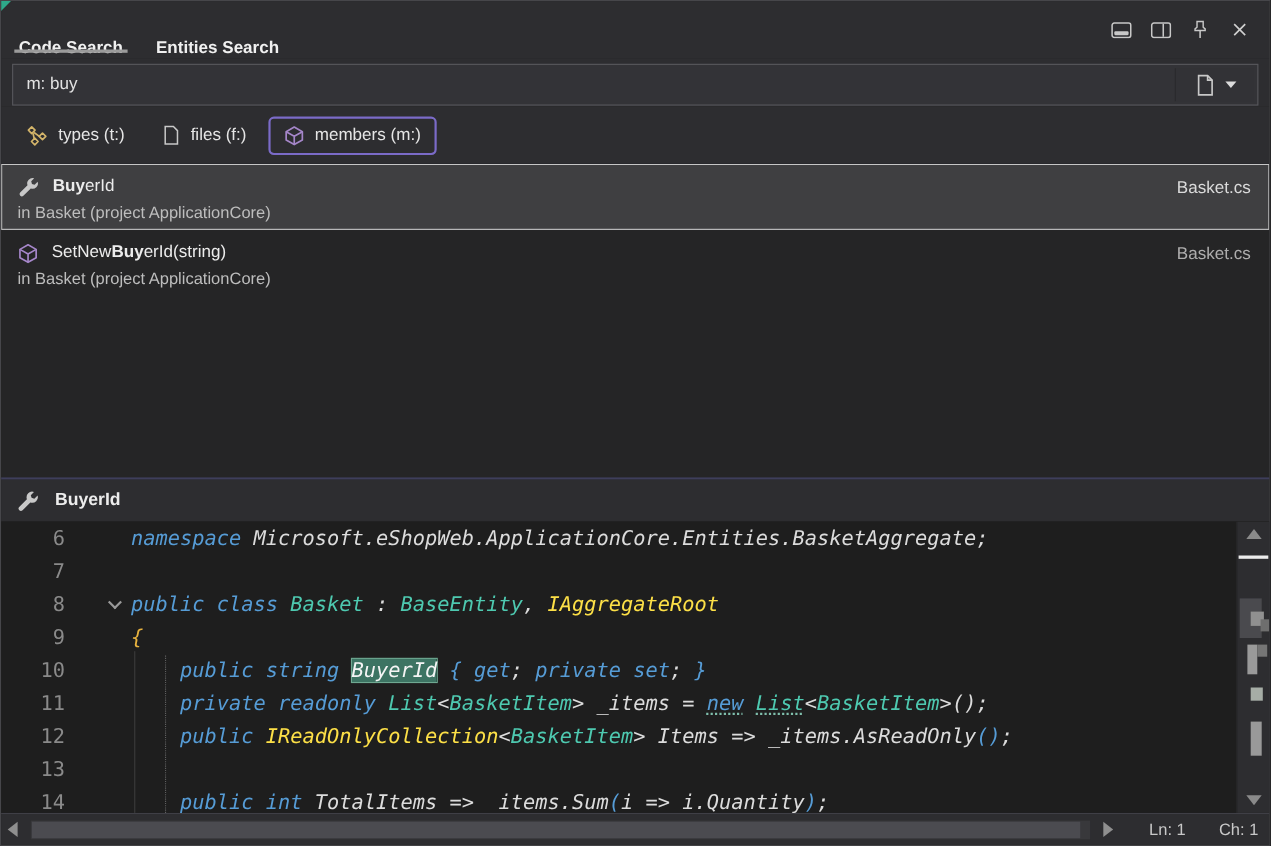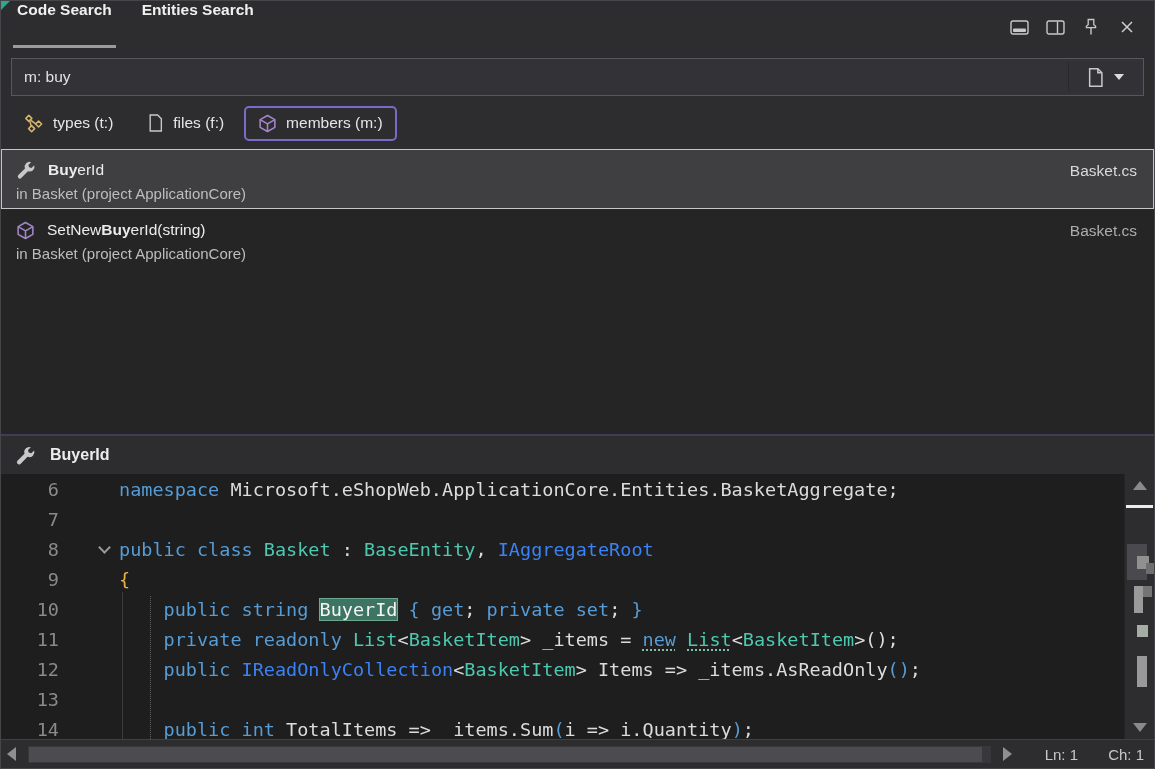--- a/index.html
+++ b/index.html
@@ -12,21 +12,21 @@
     display:flex; flex-direction:column; overflow:hidden;
     color:#e8e8e8;
   }
   .corner-artifact {
     position:absolute; left:0; top:0; width:0; height:0;
     border-top:9px solid #2ea88a; border-right:9px solid transparent; z-index:5;
   }
 
   
   .tabbar { height:52px; background:#2d2d30; display:flex; align-items:center; padding:0 12px; flex:none; }
-  .tab { position:relative; font-size:15.5px; font-weight:bold; color:#f0f0f0; padding:0 4px; margin-right:22px; height:100%; display:flex; align-items:flex-start; cursor:default; }
+  .tab { position:relative; font-size:15.5px; font-weight:bold; color:#f0f0f0; padding:0 4px; margin-right:22px; height:100%; display:flex; align-items:flex-end; cursor:default; }
   .tab.active::after { content:""; position:absolute; left:0; right:0; bottom:5px; height:3px; background:#9b9b9b; }
   .wctrls { margin-left:auto; display:flex; align-items:center; gap:14px; padding-right:4px; }
   .wc { width:22px; height:22px; display:flex; align-items:center; justify-content:center; }
 
   
   .searchrow { height:44px; background:#2d2d30; padding:5px 10px 1px 10px; flex:none; }
   .searchbox { position:relative; height:38px; background:#333337; border:1px solid #58585c; display:flex; align-items:center;gap:24px; }
   .searchbox input { flex:1; background:transparent; border:none; outline:none; color:#e2e2e2; font-size:15.5px; padding:0 12px; font-family:"Liberation Sans", sans-serif; }
   .scopebtn { width:72px; height:30px; margin-right:3px; display:flex; align-items:center; justify-content:center; gap:9px; background:#323236; border-left:1px solid #2a2a2d; }
   .caret-down { width:0; height:0; border-left:5px solid transparent; border-right:5px solid transparent; border-top:6px solid #dcdcdc; }
@@ -49,24 +49,24 @@
 
   
   .preview-sep { height:2px; background:#3e3e5b; flex:none; }
   .preview-header { height:38px; background:#2d2d30; display:flex; align-items:center; gap:14px; padding:0 14px; flex:none; }
   .preview-title { font-size:16px; font-weight:bold; color:#ececec; }
 
   
   .editor { position:relative; height:265px; background:#1e1e1e; flex:none; font-family:"DejaVu Sans Mono", monospace; font-size:18.5px; overflow:hidden; }
   .cline { position:absolute; left:0; right:32px; height:30px; display:flex; align-items:center; white-space:pre; }
   .lnum { width:58px; text-align:right; color:#8a8a8a; flex:none; }
-  .ctext { margin-left:60px; }
+  .ctext { margin-left:60px;font-style:italic; }
   .tk-kw { color:#569cd6; }
   .tk-ty { color:#4ec9b0; }
-  .tk-if { color:#3b82f6; }
+  .tk-if { color:#fde047; }
   .tk-pl { color:#dcdcdc; }
   .tk-br { color:#e8b33f; }
   .tk-pb { color:#569cd6; }
   .tk-hl { background:#3d7463; color:#f5f5f5; box-shadow:0 0 0 1px #6fa891; }
   .tk-u  { text-decoration:underline dotted 2px #7fbfac; text-underline-offset:4px; }
   .chev { position:absolute; left:99px; top:9px; width:9px; height:9px; border-right:2px solid #9a9a9a; border-bottom:2px solid #9a9a9a; transform:rotate(45deg); }
   .guide-solid  { position:absolute; left:121px; top:118px; bottom:0; border-left:1px solid #3c3c3c; }
   .guide-dotted { position:absolute; left:149px; top:122px; bottom:0; border-left:1px dotted #606060; }
 
   

